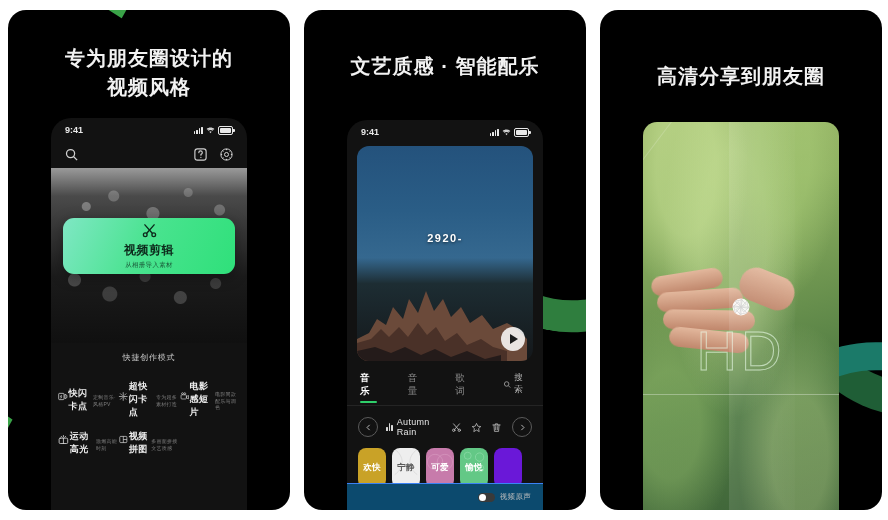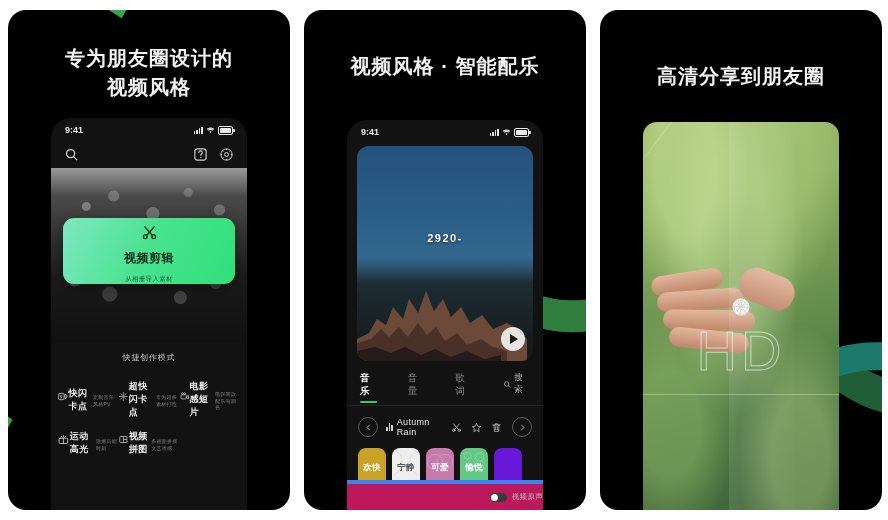--- a/index.html
+++ b/index.html
@@ -81,25 +81,25 @@
            radial-gradient(circle at 86% 24%, rgba(255,255,255,.24) 0 5px, transparent 6px),
            radial-gradient(circle at 12% 64%, rgba(255,255,255,.20) 0 6px, transparent 7px),
            radial-gradient(circle at 30% 72%, rgba(255,255,255,.16) 0 7px, transparent 8px),
            radial-gradient(circle at 48% 62%, rgba(255,255,255,.14) 0 5px, transparent 6px),
            radial-gradient(circle at 66% 74%, rgba(255,255,255,.18) 0 6px, transparent 7px),
            radial-gradient(circle at 84% 66%, rgba(255,255,255,.15) 0 5px, transparent 6px),
            radial-gradient(circle at 22% 42%, rgba(255,255,255,.12) 0 8px, transparent 9px),
            radial-gradient(circle at 60% 44%, rgba(255,255,255,.10) 0 9px, transparent 10px),
            linear-gradient(#9a9a9a 0%, #4a4a4a 16%, #1b1b1b 62%, #101010 100%);}
 
-  .cta{position:absolute;left:12px;right:12px;top:50px;height:66px;
+  .cta{position:absolute;left:12px;right:12px;top:50px;height:56px;
        border-radius:11px;
        background:linear-gradient(115deg,#7fe7c4 0%,#49e38f 48%,#2fe07a 100%);
        display:flex;flex-direction:column;align-items:center;
-       justify-content:flex-end;gap:8px;box-shadow:0 3px 14px rgba(0,0,0,.35);}
+       justify-content:center;gap:2px;box-shadow:0 3px 14px rgba(0,0,0,.35);}
   .cta-ic{width:17px;height:17px;margin-bottom:1px;}
   .cta-ic svg{width:100%;height:100%;display:block;}
   .cta-t{font-size:12px;font-weight:700;color:#0d2a1c;letter-spacing:.5px;}
   .cta-s{font-size:6.5px;color:#15492f;opacity:.9;letter-spacing:.3px;}
 
   .sect-t{text-align:center;font-size:8px;color:#c9c9c9;
           padding:9px 0 4px;letter-spacing:.8px;}
 
   .grid{display:flex;flex-wrap:wrap;padding:4px 6px 0;}
   .cell{width:33.33%;display:flex;flex-direction:row;align-items:center;
@@ -155,22 +155,22 @@
   .mood{width:28px;height:40px;border-radius:8px;flex:0 0 auto;position:relative;
         display:flex;align-items:center;justify-content:center;overflow:hidden;}
   .mood span{font-size:8.5px;font-weight:700;position:relative;z-index:2;
              letter-spacing:.3px;}
   .mood .deco{position:absolute;inset:0;opacity:.5;}
   .dot{width:3px;height:3px;border-radius:50%;background:#2fcf6a;
        margin:4px auto 0;}
 
   .bottombar{position:absolute;left:0;right:0;bottom:0;height:26px;
              display:flex;align-items:center;justify-content:flex-end;
-             padding-right:0;gap:5px;border-top:4px solid #3b82f6;
-             background:#be185d;}
+             padding-right:12px;gap:5px;border-top:1px solid #3b82f6;
+             background:#0c4a6e;}
   .toggle{width:17px;height:9px;border-radius:5px;background:#3a3a3a;
           position:relative;}
   .toggle::after{content:"";position:absolute;left:1px;top:1px;width:7px;
                  height:7px;border-radius:50%;background:#fff;}
   .bb-t{font-size:7.5px;color:#bdbdbd;letter-spacing:.3px;}
 
   
   .photo{position:absolute;left:50%;transform:translateX(-50%);top:112px;
          width:196px;height:388px;border-radius:14px 14px 0 0;overflow:hidden;
          z-index:4;
@@ -336,21 +336,21 @@
         </div>
       </div>
     </div>
   </div>
 
   <div class="panel p2">
     <div class="arc p2-arc-a"></div>
     <div class="arc p2-arc-b"></div>
 
     <div class="headline two">
-      <div>视频风格 · 智能配乐</div>
+      <div>文艺质感 · 智能配乐</div>
     </div>
 
     <div class="phone">
       <div class="statusbar">
         <div>9:41</div>
         <div class="sb-right">
           <span class="sig">
               <i></i>
               <i></i>
               <i></i>

